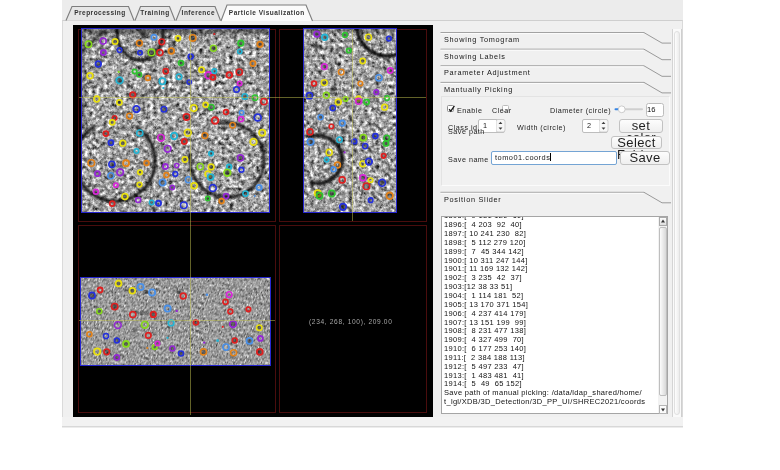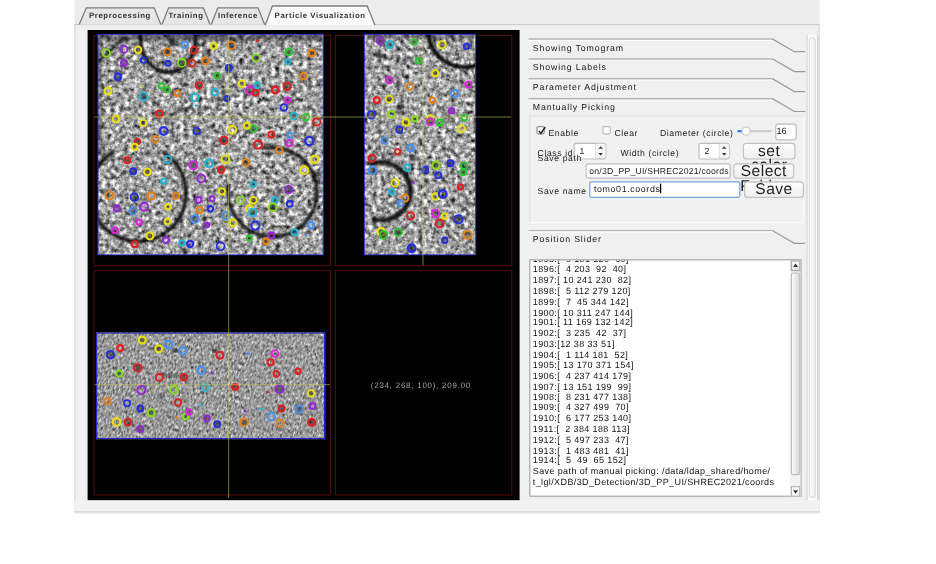--- a/index.html
+++ b/index.html
@@ -438,21 +438,21 @@
 <div class="abs" style="left:674px;top:31px;width:6px;height:384px;background:linear-gradient(90deg,#fdfdfd,#ececec);border:1px solid #e0e0e0;border-radius:3px;"></div>
 
 <div class="abs" style="left:441px;top:96px;width:229px;height:90px;background:#f1f1f1;border:1px solid #e3e3e3;border-bottom-color:#fbfbfb;border-right-color:#fbfbfb;"></div>
 
 <div class="cb" style="left:447px;top:105px;"></div>
 <svg class="abs" style="left:446px;top:103px" width="11" height="11">
       <path d="M3.1 6.2 L4.8 8.1 L8.4 2.9" fill="none" stroke="#1a1a1a" stroke-width="1.3"></path>
     </svg>
 <div class="lbl" style="left:457px;top:106px;">Enable</div>
 <div class="cb" style="left:502px;top:105px;border-color:#bcbcbc;"></div>
-<div class="lbl" style="left:512px;top:106px;">Clear</div>
+<div class="lbl" style="left:492px;top:106px;">Clear</div>
 <div class="lbl" style="left:550px;top:106px;">Diameter (circle)</div>
 <svg class="abs" style="left:613px;top:104px" width="34" height="11">
 <rect x="8" y="4.3" width="22" height="2" rx="1" fill="#cfcfcf"></rect>
 <rect x="1.5" y="4.3" width="7" height="2" rx="1" fill="#3584e4"></rect>
 <circle cx="8.7" cy="5.3" r="3.4" fill="#fdfdfd" stroke="#c0c0c0" stroke-width="0.8"></circle>
 </svg>
 <div class="field" style="left:646px;top:102.5px;width:18px;height:14px;line-height:12px;text-align:left;font-size:7.6px;color:#111;border-radius:2.5px;">16</div>
 
 <div class="lbl" style="left:448px;top:123px;">Class id</div>
 <div class="field" style="left:478px;top:119px;width:27px;height:13.5px;line-height:11.5px;padding-left:4px;font-size:7.3px;">1</div>
@@ -464,21 +464,20 @@
 <div class="lbl" style="left:517px;top:123px;">Width (circle)</div>
 <div class="field" style="left:582px;top:119px;width:26px;height:13.5px;line-height:11.5px;padding-left:4px;font-size:7.3px;">2</div>
 <svg class="abs" style="left:599px;top:119px" width="10" height="13.5">
 <rect x="0" y="0.5" width="9" height="12.5" rx="2" fill="#f7f7f7" stroke="#c5c5c5" stroke-width="0.8"></rect>
 <path d="M2.6 5 L4.5 2.8 L6.4 5 Z" fill="#3c3c3c"></path>
       <path d="M2.6 8.5 L4.5 10.7 L6.4 8.5 Z" fill="#3c3c3c"></path>
 </svg>
 <div class="btn" style="left:619px;top:119px;width:44px;height:13.5px;line-height:12px;">set color</div>
 
 <div class="lbl" style="left:448px;top:127px;">Save path</div>
-<div class="field" style="left:488px;top:136px;width:121px;height:13px;line-height:11px;padding-left:2px;font-size:7.2px;letter-spacing:0.2px;">on/3D_PP_UI/SHREC2021/coords</div>
 <div class="btn" style="left:611px;top:135.5px;width:51px;height:13.5px;line-height:12px;">Select Folder</div>
 
 <div class="lbl" style="left:448px;top:155px;text-align:right;">Save name</div>
 <div class="field" style="left:491px;top:151px;width:126px;height:14px;line-height:12px;padding-left:3px;border:1.5px solid #74a4d4;border-radius:2px;font-size:7.4px;letter-spacing:0.5px;">tomo01.coords<span style="display:inline-block;width:1px;height:8px;background:#000;vertical-align:-1px;"></span></div>
 <div class="btn" style="left:620px;top:151px;width:50px;height:13.5px;line-height:12px;">Save</div>
 
 <div class="field" style="left:441px;top:216px;width:227px;height:198px;border-color:#a5a5a5;border-radius:0;"></div>
 <div class="abs" style="left:444px;top:217px;width:214px;height:196px;overflow:hidden;">
 <div style="position:absolute;left:0;top:-4.6px;font-size:7.5px;line-height:8.85px;color:#111;white-space:pre;letter-spacing:0.32px;">1895:[  9 181 120  60]
 1896:[  4 203  92  40]

